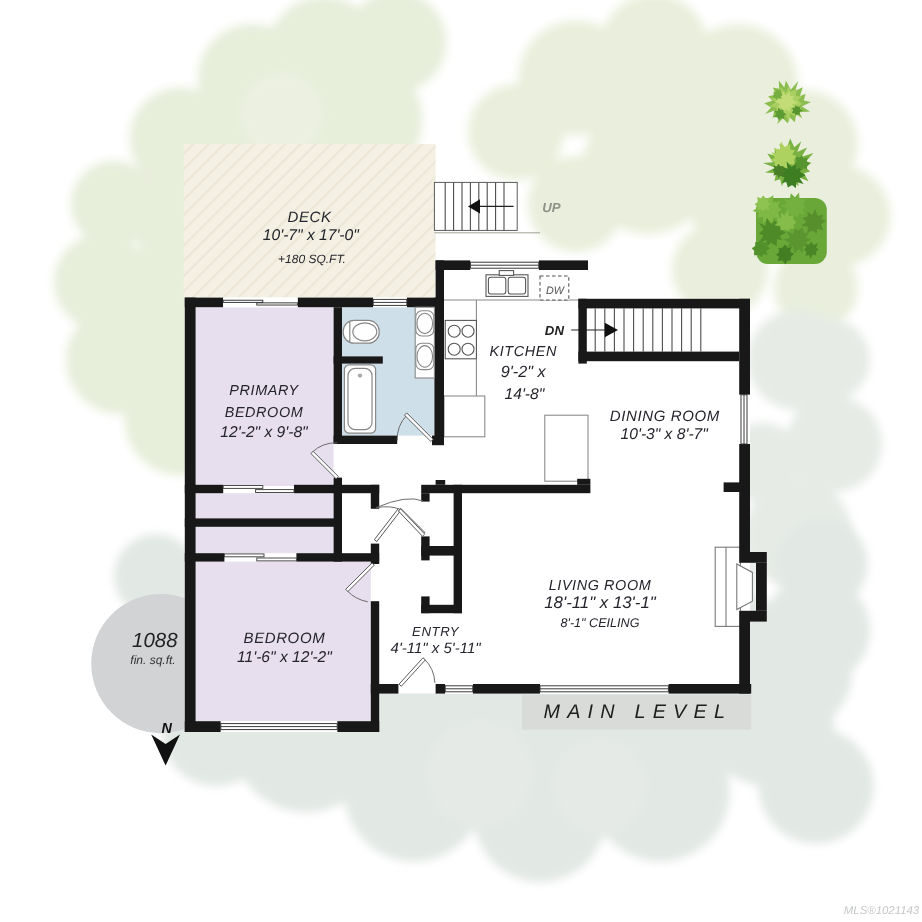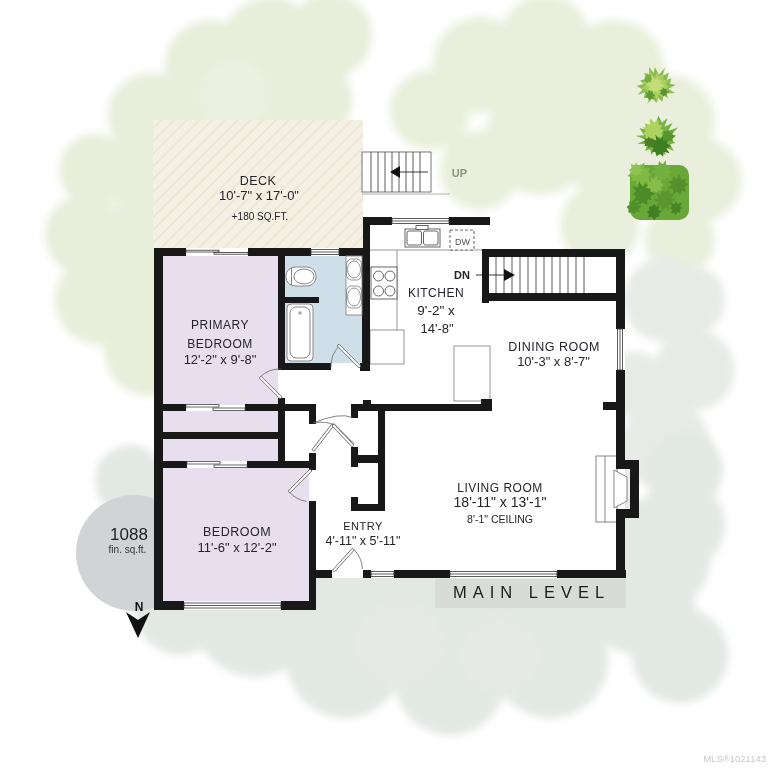--- a/index.html
+++ b/index.html
@@ -1,16 +1,16 @@
 <!DOCTYPE html>
 <html><head>
 <meta charset="utf-8">
 <style>
 html,body{margin:0;padding:0;background:#ffffff;}
-#page{width:768px;height:768px;position:relative;overflow:hidden;background:#ffffff;font-family:"Liberation Sans",sans-serif;}
+#page{width:768px;height:768px;position:relative;overflow:hidden;background:#ffffff;font-family:"Liberation Sans",sans-serif;font-style:italic;}
 svg{display:block;}
 </style>
 </head>
 <body>
 <div id="page">
 <svg width="768" height="768" viewBox="0 0 768 768">
 <defs>
 <pattern id="deckhatch" width="9" height="9" patternUnits="userSpaceOnUse" patternTransform="rotate(-45)">
   <rect width="9" height="9" fill="#f4f0e3"></rect>
   <rect width="9" height="1.8" fill="#ebe6d6"></rect>

